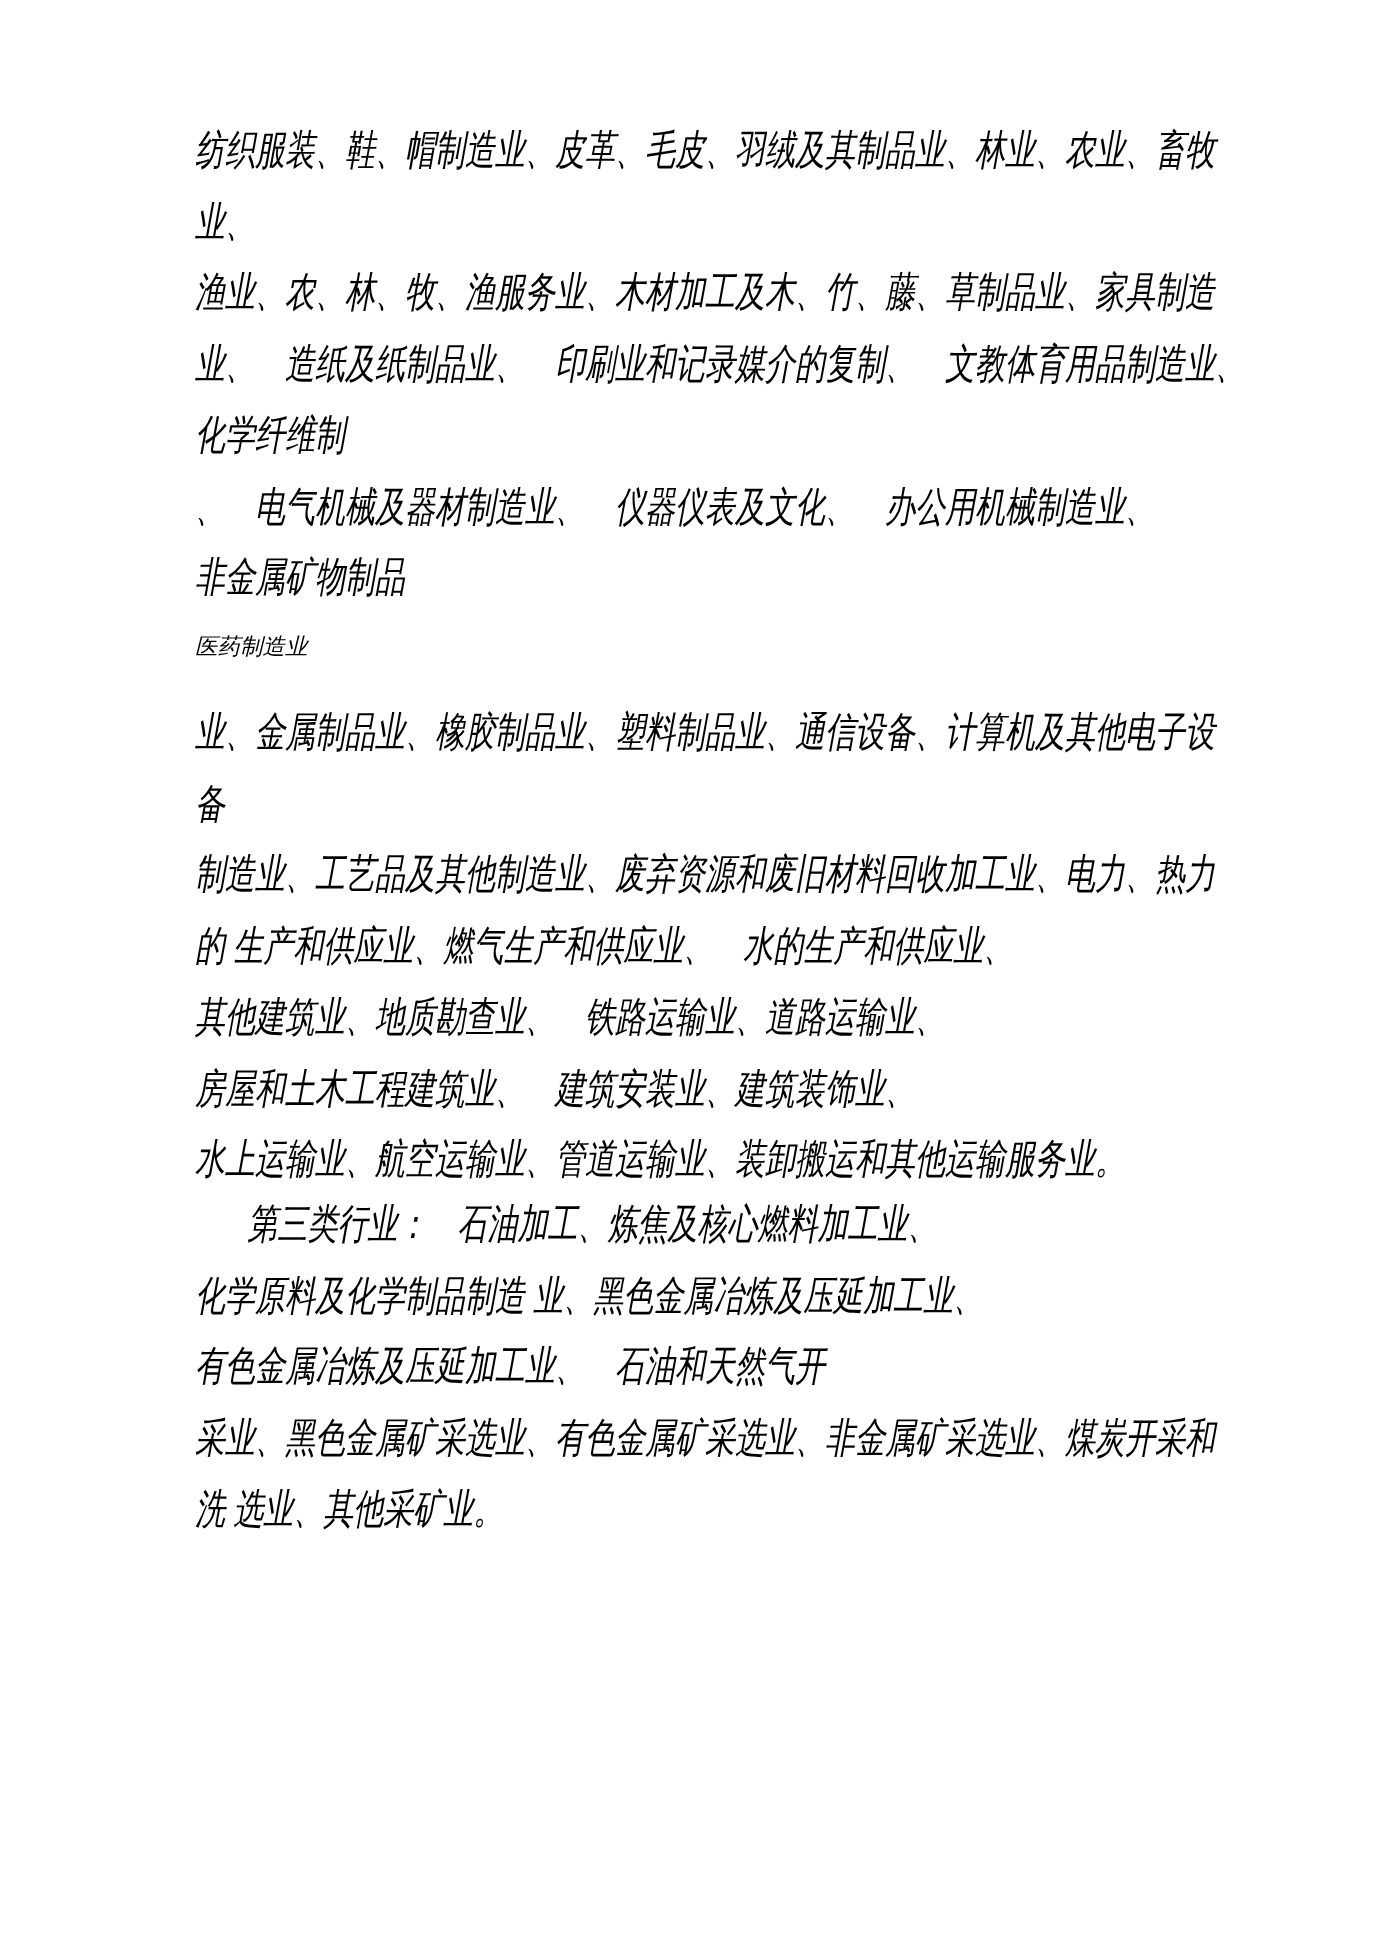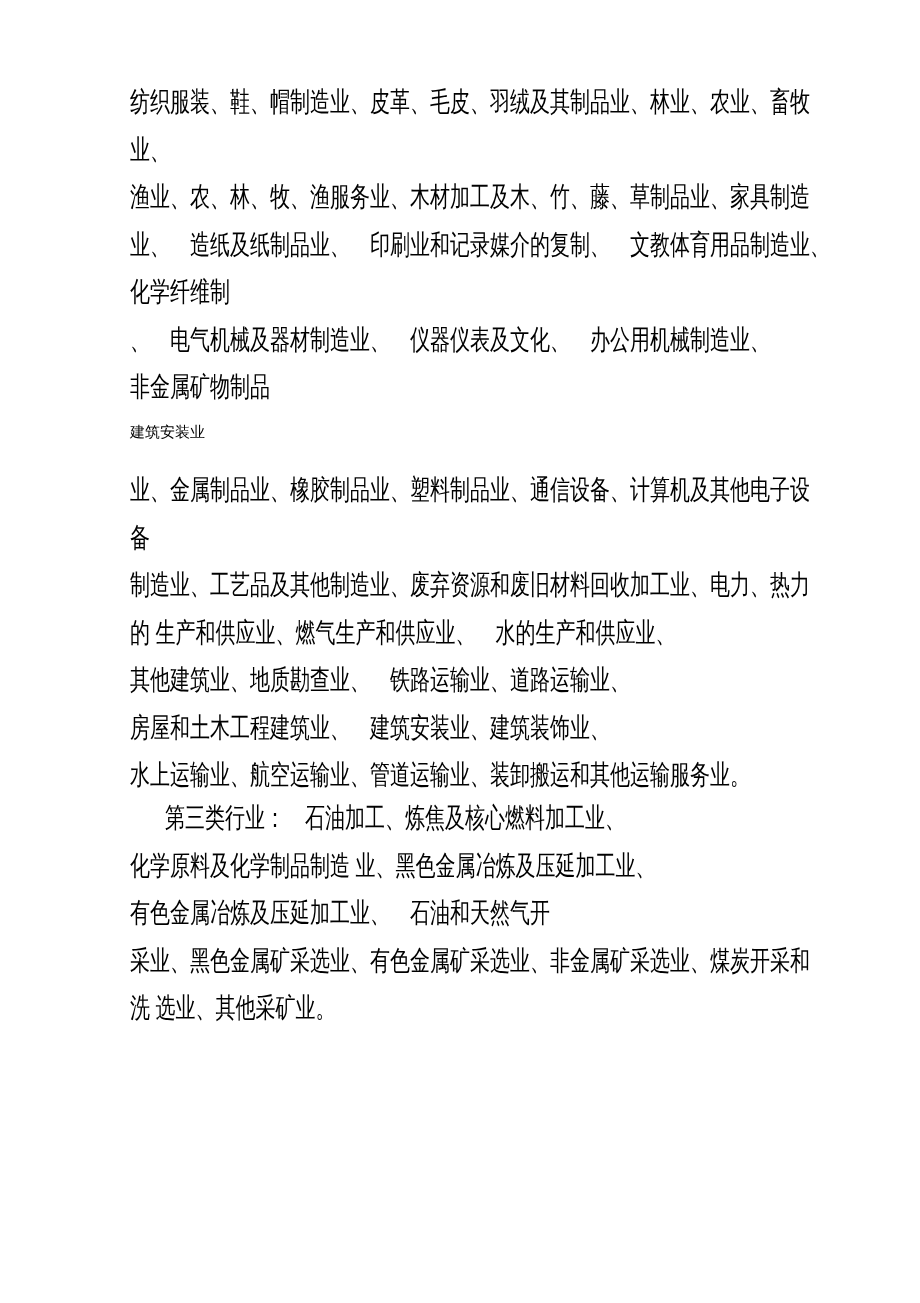--- a/index.html
+++ b/index.html
@@ -10,20 +10,21 @@
   .page {
     position: relative;
     width: 920px;
     height: 1303px;
     background: #ffffff;
     box-sizing: border-box;
     padding: 84px 130px 0 130px;
     font-family: "Liberation Sans", sans-serif;
     color: #000000;
     overflow: hidden;
+    font-style: italic;
   }
   .line {
     font-size: 20px;
     line-height: 34px;
     margin-bottom: 13.5px;
     white-space: nowrap;
   }
   
   .tx {
     display: inline-block;
@@ -45,21 +46,21 @@
 <body>
 
 <div class="page">
   <div class="line"><span class="tx">纺织服装、鞋、帽制造业、皮革、毛皮、羽绒及其制品业、林业、农业、畜牧</span></div>
   <div class="line"><span class="tx">业、</span></div>
   <div class="line"><span class="tx">渔业、农、林、牧、渔服务业、木材加工及木、竹、藤、草制品业、家具制造</span></div>
   <div class="line"><span class="tx">业、　造纸及纸制品业、　印刷业和记录媒介的复制、　文教体育用品制造业、</span></div>
   <div class="line"><span class="tx">化学纤维制</span></div>
   <div class="line"><span class="tx">、　电气机械及器材制造业、　仪器仪表及文化、　办公用机械制造业、</span></div>
   <div class="line tight"><span class="tx">非金属矿物制品</span></div>
-  <div class="line small"><span class="tx">建筑安装业</span></div>
+  <div class="line small"><span class="tx">医药制造业</span></div>
   <div class="line"><span class="tx">业、金属制品业、橡胶制品业、塑料制品业、通信设备、计算机及其他电子设</span></div>
   <div class="line"><span class="tx">备</span></div>
   <div class="line"><span class="tx">制造业、工艺品及其他制造业、废弃资源和废旧材料回收加工业、电力、热力</span></div>
   <div class="line"><span class="tx">的 生产和供应业、燃气生产和供应业、　水的生产和供应业、</span></div>
   <div class="line"><span class="tx">其他建筑业、地质勘查业、　铁路运输业、道路运输业、</span></div>
   <div class="line"><span class="tx">房屋和土木工程建筑业、　建筑安装业、建筑装饰业、</span></div>
   <div class="line gap-lg"><span class="tx">水上运输业、航空运输业、管道运输业、装卸搬运和其他运输服务业。</span></div>
   <div class="line indent"><span class="tx">第三类行业：　石油加工、炼焦及核心燃料加工业、</span></div>
   <div class="line"><span class="tx">化学原料及化学制品制造 业、黑色金属冶炼及压延加工业、</span></div>
   <div class="line"><span class="tx">有色金属冶炼及压延加工业、　石油和天然气开</span></div>

